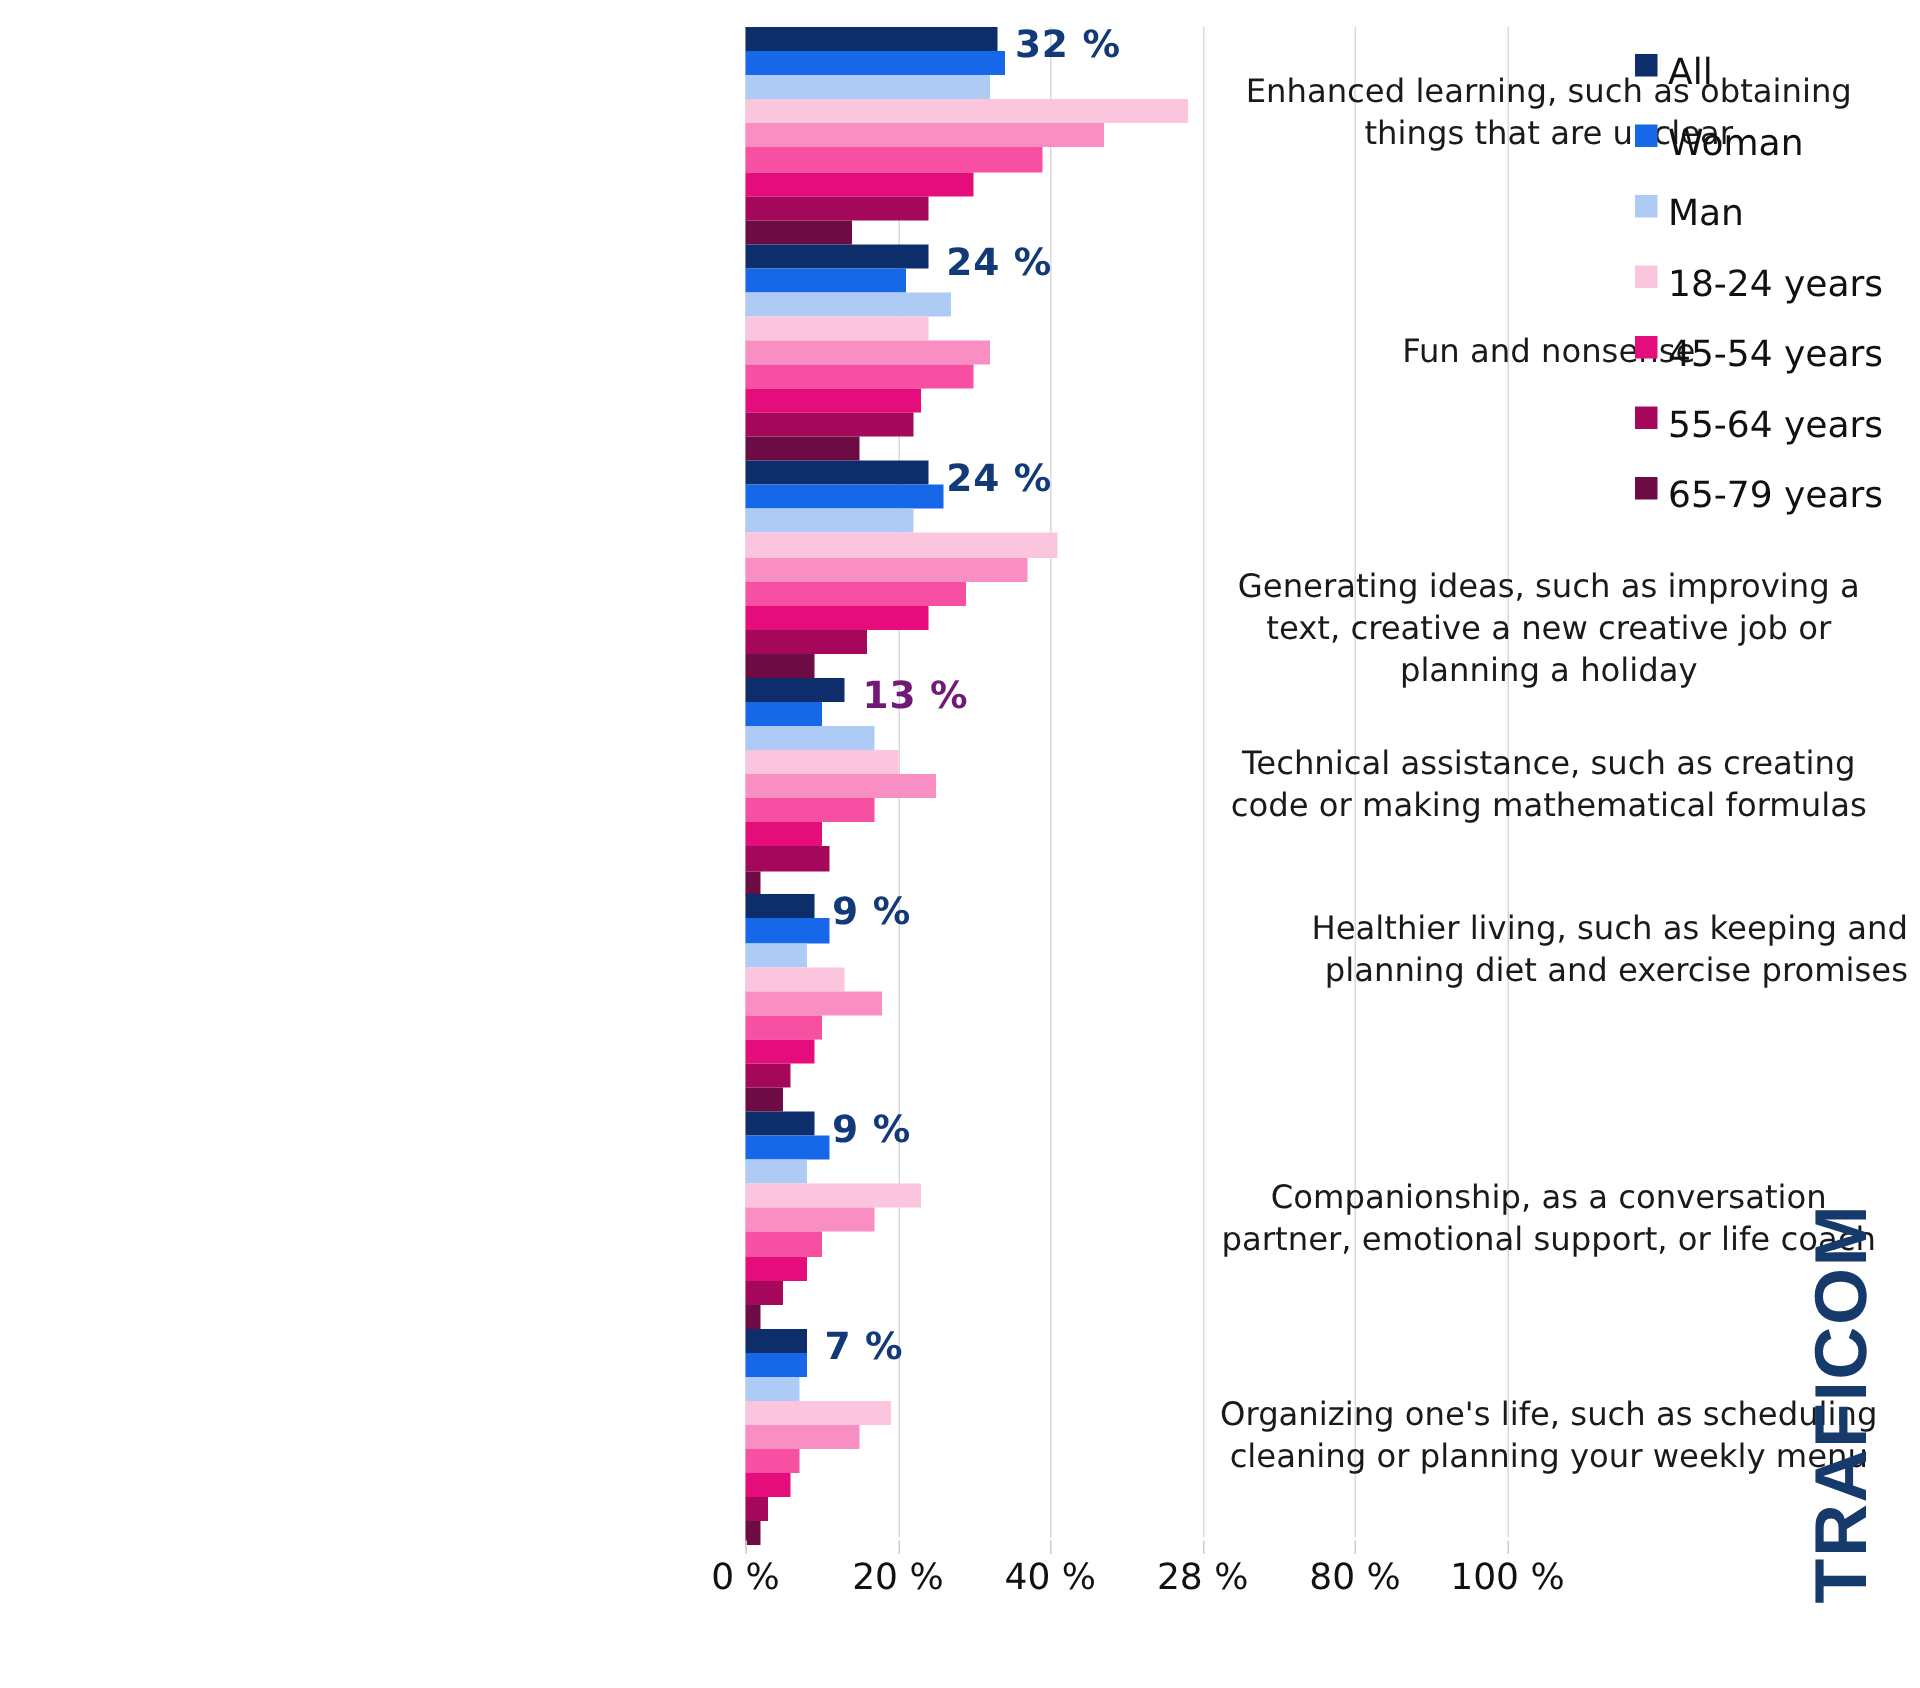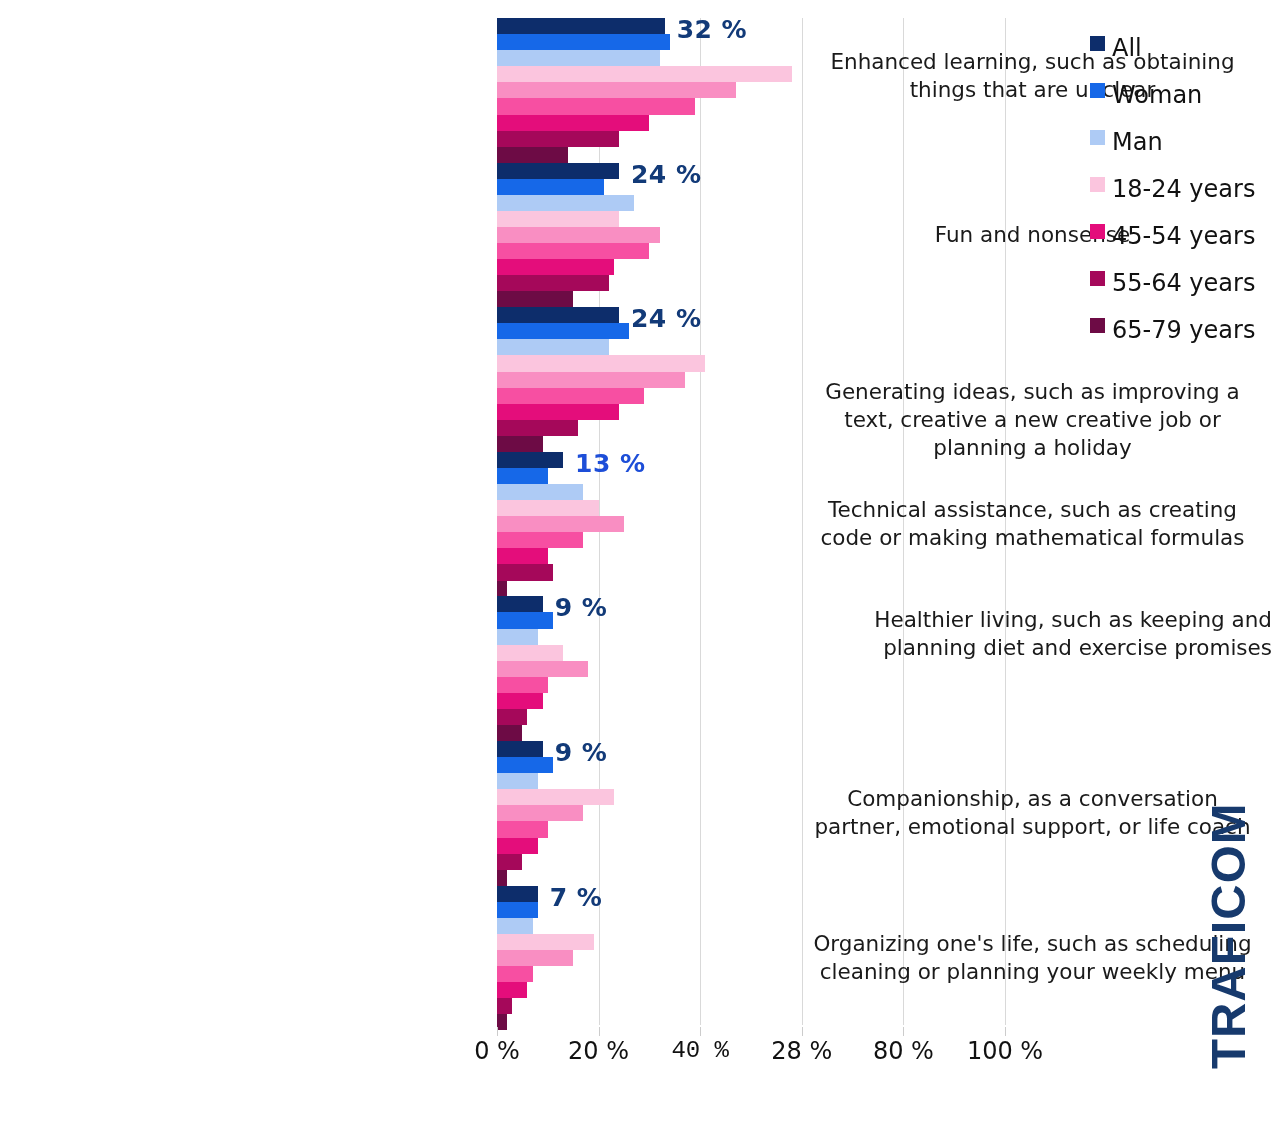--- a/index.html
+++ b/index.html
@@ -279,21 +279,21 @@
         </div>
         <div class="bar-row">
           <div class="bar" title="45-54 years: 10 %" style="width: 50.8px; background: rgb(228, 13, 123);"></div>
         </div>
         <div class="bar-row">
           <div class="bar" title="55-64 years: 11 %" style="width: 55.88px; background: rgb(165, 8, 90);"></div>
         </div>
         <div class="bar-row">
           <div class="bar" title="65-79 years: 2 %" style="width: 10.16px; background: rgb(109, 11, 69);"></div>
         </div>
-        <div class="group-value" style="left: 78.04px; color: #1d4ed8;">13 %</div>
+        <div class="group-value" style="left: 78.04px; color: #701a75;">13 %</div>
       </div>
       <div class="group" style="top: 578.4px;">
         <div class="bar-row">
           <div class="bar" title="All: 9 %" style="width: 45.72px; background: rgb(13, 45, 107);"></div>
         </div>
         <div class="bar-row">
           <div class="bar" title="Woman: 11 %" style="width: 55.88px; background: rgb(22, 104, 232);"></div>
         </div>
         <div class="bar-row">
           <div class="bar" title="Man: 8 %" style="width: 40.64px; background: rgb(174, 203, 245);"></div>
@@ -410,21 +410,21 @@
         <div>cleaning or planning your weekly menu</div>
       </div>
     </div>
 
   <div id="x-axis">
       <div class="xtick" style="left: 497px;"></div>
       <div class="xtick-label" style="left: 497px;">0 %</div>
       <div class="xtick" style="left: 598.6px;"></div>
       <div class="xtick-label" style="left: 598.6px;">20 %</div>
       <div class="xtick" style="left: 700.2px;"></div>
-      <div class="xtick-label" style="left: 700.2px; font-family: Liberation Mono, monospace;">40 %</div>
+      <div class="xtick-label" style="left: 700.2px;">40 %</div>
       <div class="xtick" style="left: 801.8px;"></div>
       <div class="xtick-label" style="left: 801.8px;">28 %</div>
       <div class="xtick" style="left: 903.4px;"></div>
       <div class="xtick-label" style="left: 903.4px;">80 %</div>
       <div class="xtick" style="left: 1005px;"></div>
       <div class="xtick-label" style="left: 1005px;">100 %</div>
     </div>
 
 
   <div class="legend" id="legend">

